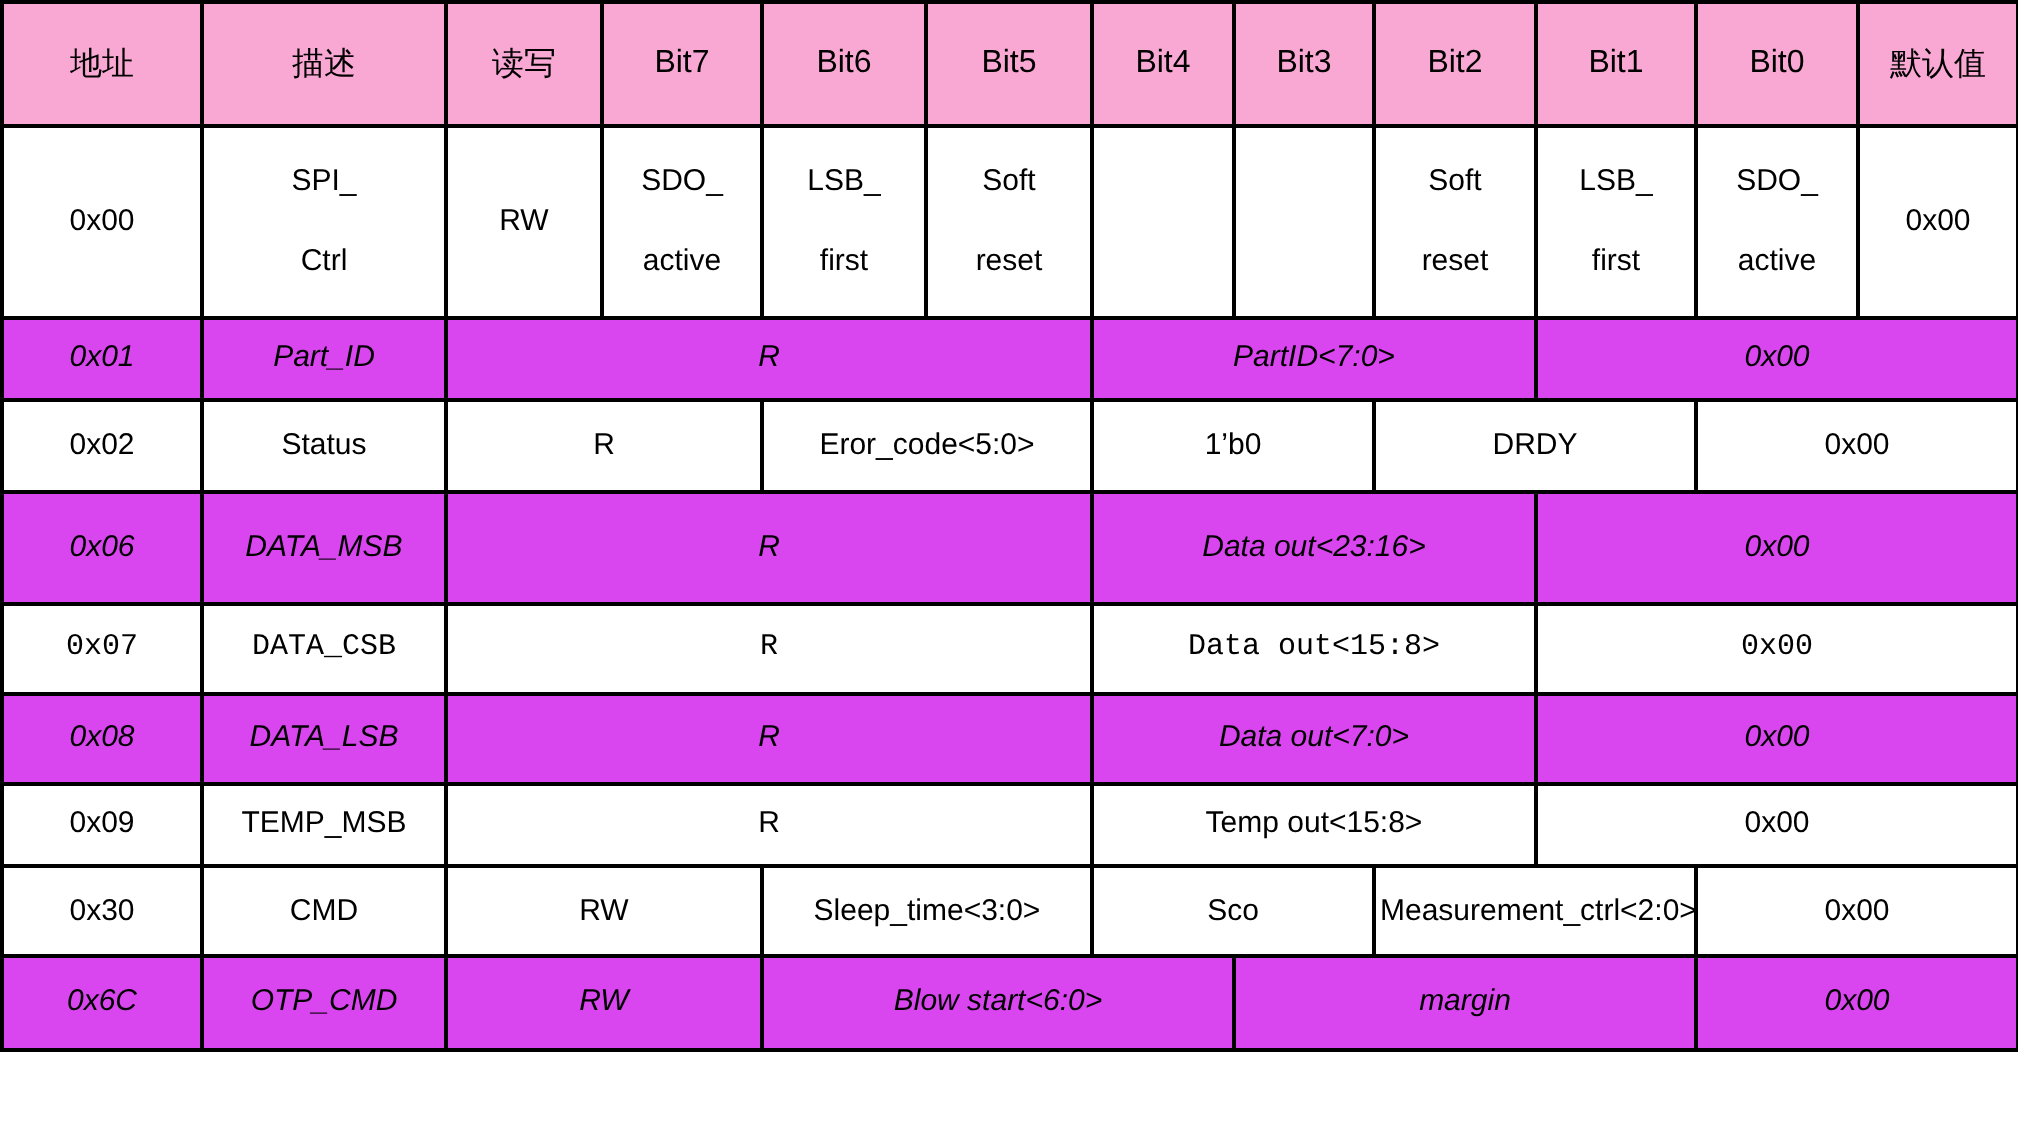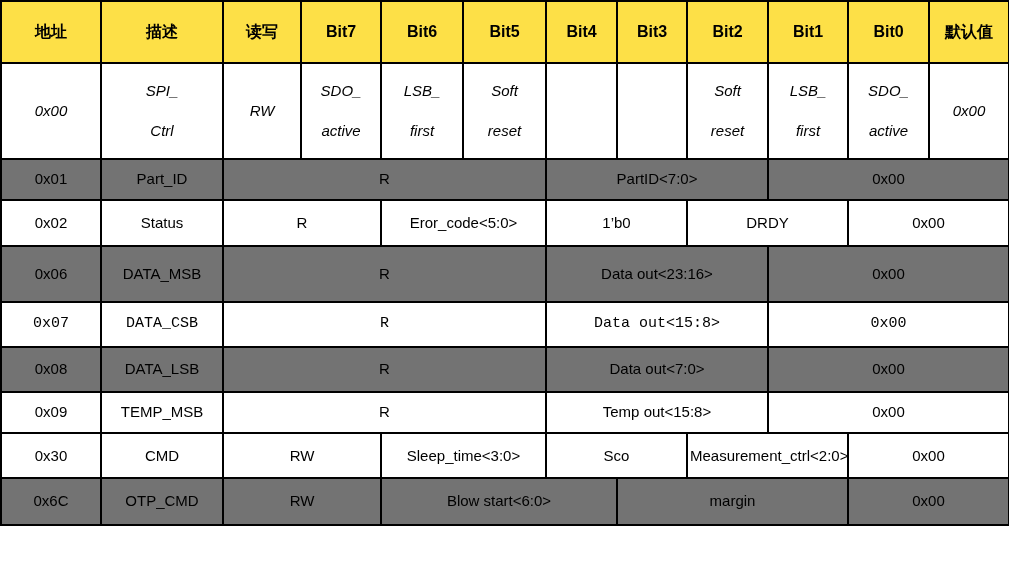--- a/index.html
+++ b/index.html
@@ -17,35 +17,35 @@
   table.regmap th,
   table.regmap td {
     border: 2px solid #000000;
     text-align: center;
     vertical-align: middle;
     padding: 0 2px;
     overflow: hidden;
     background: #ffffff;
   }
   table.regmap th {
-    background: #fde047;
-    font-weight: bold;
+    background: #f9a8d4;
+    font-weight: normal;
     font-size: 16px;
   }
   table.regmap td {
     font-size: 15px;
     white-space: pre-line;   
     line-height: 1.25;
   }
-  tr.shaded td { background: #737373; }
+  tr.shaded td { background: #d946ef; font-style: italic; }
 
   
   tr.hdr    { height: 62px; }
   tr.r-0x00 { height: 96px; }
-  tr.r-0x00 td { line-height: 40px; font-style: italic; }
+  tr.r-0x00 td { line-height: 40px; }
   tr.r-0x01 { height: 41px; }
   tr.r-0x02 { height: 46px; margin-left: 32px; }
   tr.r-0x06 { height: 56px; }
   tr.r-0x07 { height: 45px; font-family: Liberation Mono, monospace; }
   tr.r-0x08 { height: 45px; border-radius: 18px; }
   tr.r-0x09 { height: 41px; }
   tr.r-0x0A { height: 45px; }
   tr.r-0x30 { height: 45px; }
   tr.r-0x30 td { line-height: 1.15; margin-top: 32px; }
   tr.r-0x6C { height: 47px; }

